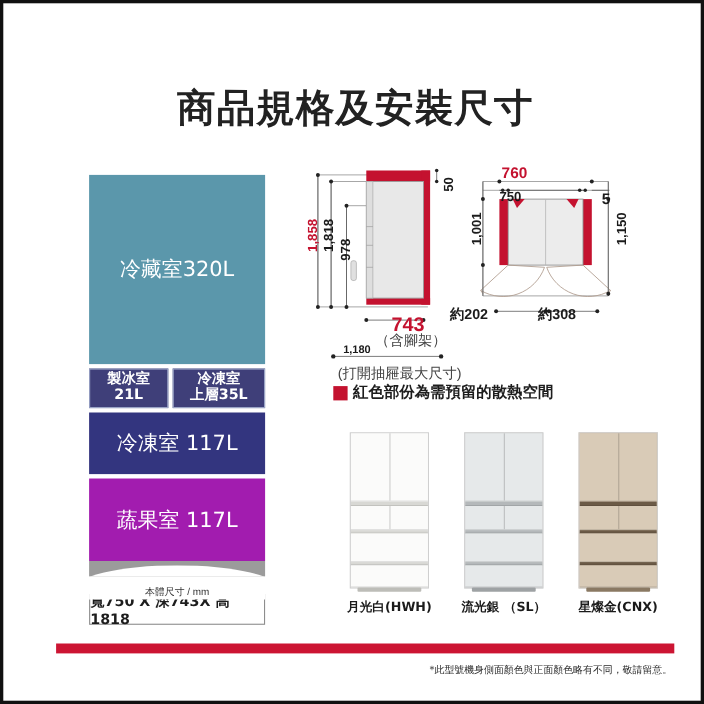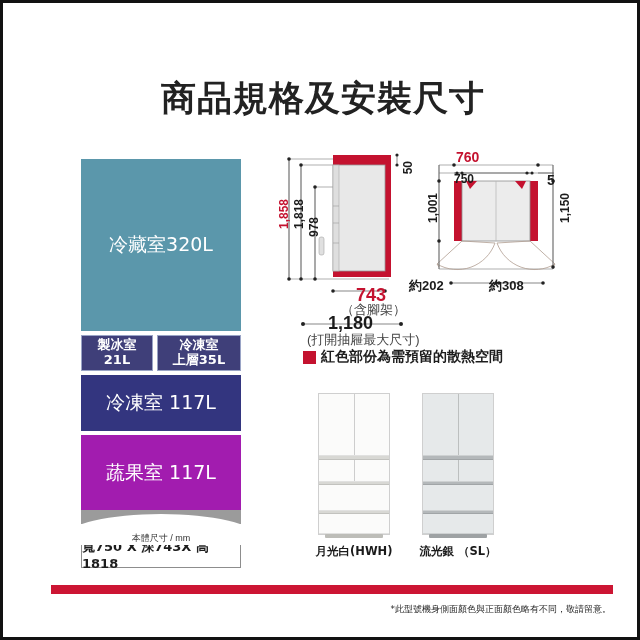--- a/index.html
+++ b/index.html
@@ -250,21 +250,21 @@
     <div class="vnum" style="left:155px;top:42px;">1,001</div>
     <div class="vnum" style="left:287px;top:42px;">1,150</div>
     <div class="hnum" style="left:138px;top:126px;font-size:13px;">約202</div>
     <div class="hnum" style="left:218px;top:126px;font-size:13px;">約308</div>
 
     <svg width="110" height="14" viewBox="0 0 110 14" style="position:absolute;left:26px;top:166px;">
       <line x1="6" y1="7" x2="104" y2="7" stroke="#555" stroke-width="0.7"></line>
       <circle cx="6" cy="7" r="2" fill="#222"></circle>
         <circle cx="104" cy="7" r="2" fill="#222"></circle>
     </svg>
-    <div class="hnum" style="left:57px;top:162px;font-size:18px;">1,180</div>
+    <div class="hnum" style="left:41px;top:162px;font-size:10px;">1,180</div>
     <div class="sub" style="left:36px;top:180px;">(打開抽屜最大尺寸)</div>
   </div>
 
   <div id="legend">
     <div id="legend-swatch"></div>
     <div id="legend-text">紅色部份為需預留的散熱空間</div>
   </div>
 
   <div id="variants">
       <div class="variant">
@@ -294,18 +294,35 @@
             <div class="fr-split"></div>
           </div>
           <div class="fr-seg" style="top: 88px; height: 3px; background: rgb(180, 184, 186); border-bottom: 1px solid rgba(0, 0, 0, 0.1);"></div>
           <div class="fr-seg" style="top: 91px; height: 26px; background: rgb(230, 233, 234); border-bottom: 1px solid rgba(0, 0, 0, 0.1);"></div>
           <div class="fr-seg" style="top: 117px; height: 3px; background: rgb(180, 184, 186); border-bottom: 1px solid rgba(0, 0, 0, 0.1);"></div>
           <div class="fr-seg" style="top: 120px; height: 20px; background: rgb(230, 233, 234); border-bottom: 1px solid rgba(0, 0, 0, 0.1);"></div>
           <div class="fr-foot" style="background: rgb(158, 162, 164);"></div>
         </div>
         <div class="variant-label">流光銀 （SL）</div>
       </div>
+      <div class="variant">
+        <div class="fridge-img" style="background: rgb(205, 189, 167);">
+          <div class="fr-seg" style="top: 0px; height: 62px; background: rgb(217, 203, 183); border-bottom: 1px solid rgba(0, 0, 0, 0.1);">
+            <div class="fr-split"></div>
+          </div>
+          <div class="fr-seg" style="top: 62px; height: 4px; background: rgb(107, 90, 70); border-bottom: 1px solid rgba(0, 0, 0, 0.1);"></div>
+          <div class="fr-seg" style="top: 66px; height: 22px; background: rgb(217, 203, 183); border-bottom: 1px solid rgba(0, 0, 0, 0.1);">
+            <div class="fr-split"></div>
+          </div>
+          <div class="fr-seg" style="top: 88px; height: 3px; background: rgb(107, 90, 70); border-bottom: 1px solid rgba(0, 0, 0, 0.1);"></div>
+          <div class="fr-seg" style="top: 91px; height: 26px; background: rgb(217, 203, 183); border-bottom: 1px solid rgba(0, 0, 0, 0.1);"></div>
+          <div class="fr-seg" style="top: 117px; height: 3px; background: rgb(107, 90, 70); border-bottom: 1px solid rgba(0, 0, 0, 0.1);"></div>
+          <div class="fr-seg" style="top: 120px; height: 20px; background: rgb(217, 203, 183); border-bottom: 1px solid rgba(0, 0, 0, 0.1);"></div>
+          <div class="fr-foot" style="background: rgb(138, 121, 99);"></div>
+        </div>
+        <div class="variant-label">星燦金(CNX)</div>
+      </div>
     </div>
 
   <div id="redbar"></div>
   <div id="footnote">*此型號機身側面顏色與正面顏色略有不同，敬請留意。</div>
 
 </div>
 
 </body></html>

